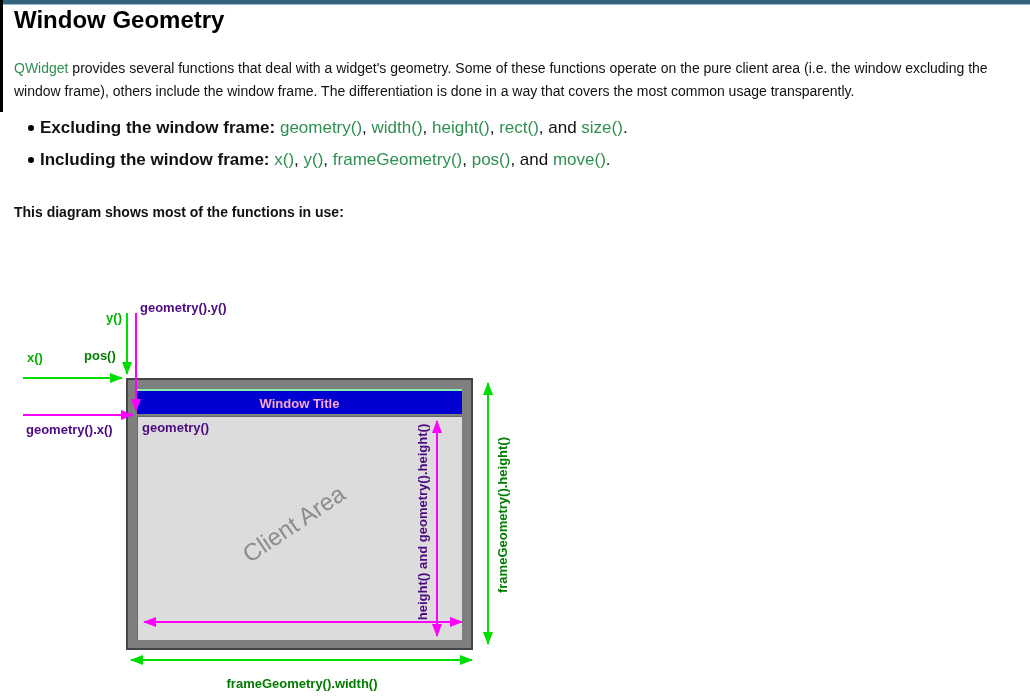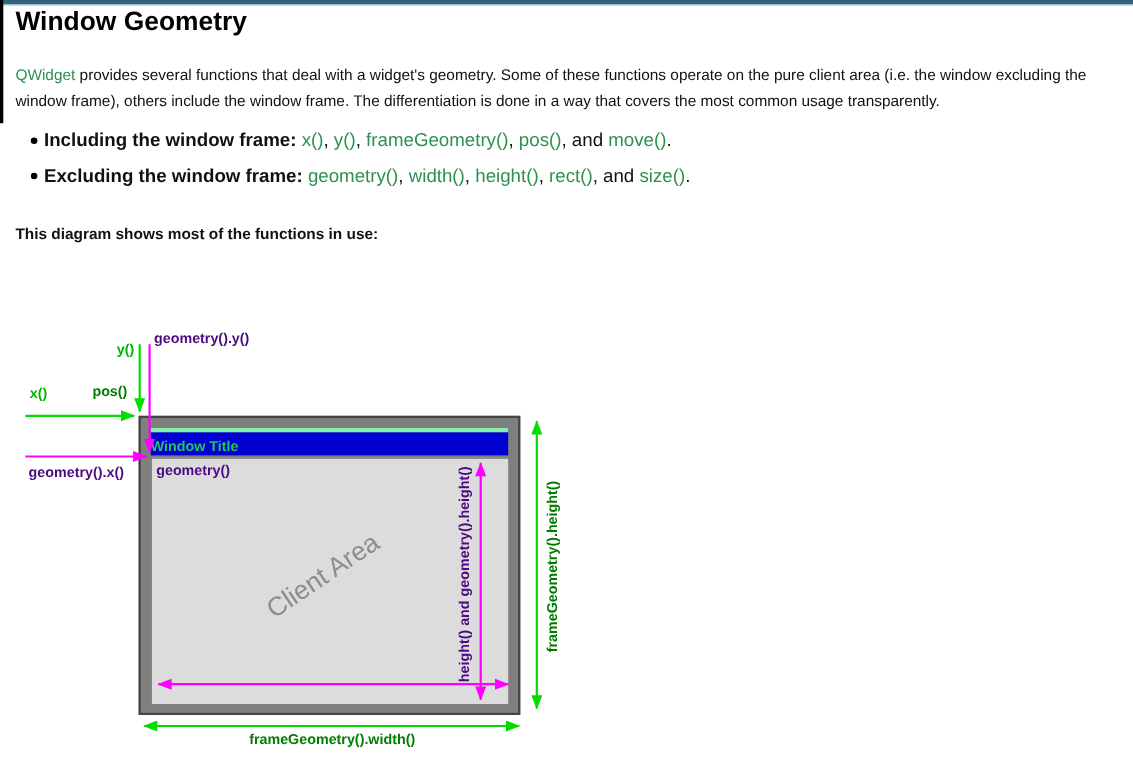--- a/index.html
+++ b/index.html
@@ -44,22 +44,22 @@
   
   .diagram{position:absolute;left:0;top:300px;width:540px;height:396px;}
   .diagram svg{position:absolute;left:0;top:0;}
   .win-frame{
     position:absolute;left:126px;top:78px;width:347px;height:272px;
     background:var(--frame-gray);border:2px solid var(--frame-border);
     padding:9px 9px 7px 9px;
   }
   .titlebar{
     width:325px;height:25px;background:var(--titlebar-blue);
-    color:#22c55e;font-weight:bold;font-size:13px;line-height:25px;text-align:left;
-    border-top:4px solid #86efac;
+    color:#f9a8d4;font-weight:bold;font-size:13px;line-height:25px;text-align:center;
+    border-top:2px solid #86efac;
   }
   .client{
     width:325px;height:224px;margin-top:2px;background:var(--client-gray);
     position:relative;border-top:1px solid #6a6a6a;border-left:1px solid #6a6a6a;
   }
   .client-watermark{
     position:absolute;left:156px;top:107px;
     transform:translate(-50%,-50%) rotate(-34deg);
     font-size:24px;color:var(--watermark-gray);white-space:nowrap;
   }
@@ -74,22 +74,22 @@
 
 <div class="top-bar"></div>
 <div class="top-bar-light"></div>
 <div class="left-edge"></div>
 
 <h1>Window Geometry</h1>
 
 <div class="flow">
   <p class="p1"><a href="#" class="doclink">QWidget</a><span> provides several functions that deal with a widget's geometry. Some of these functions operate on the pure client area (i.e. the window excluding the window frame), others include the window frame. The differentiation is done in a way that covers the most common usage transparently.</span></p>
   <ul>
+    <li><span class="b">Excluding the window frame: </span><a href="#" class="doclink">geometry()</a><span>, </span><a href="#" class="doclink">width()</a><span>, </span><a href="#" class="doclink">height()</a><span>, </span><a href="#" class="doclink">rect()</a><span>, and </span><a href="#" class="doclink">size()</a><span>.</span></li>
     <li><span class="b">Including the window frame: </span><a href="#" class="doclink">x()</a><span>, </span><a href="#" class="doclink">y()</a><span>, </span><a href="#" class="doclink">frameGeometry()</a><span>, </span><a href="#" class="doclink">pos()</a><span>, and </span><a href="#" class="doclink">move()</a><span>.</span></li>
-    <li><span class="b">Excluding the window frame: </span><a href="#" class="doclink">geometry()</a><span>, </span><a href="#" class="doclink">width()</a><span>, </span><a href="#" class="doclink">height()</a><span>, </span><a href="#" class="doclink">rect()</a><span>, and </span><a href="#" class="doclink">size()</a><span>.</span></li>
   </ul>
   <p class="p3"><span>This diagram shows most of the functions in use:</span></p>
 </div>
 
 <div class="diagram">
 
   <div class="win-frame">
     <div class="titlebar">
       <span>Window Title</span>
     </div>
@@ -124,14 +124,14 @@
   </svg>
 
   <div class="dlabel lab-green" style="left:90px;top:10px;width:32px;text-align:right;">y()</div>
   <div class="dlabel lab-purple" style="left:140px;top:0;">geometry().y()</div>
   <div class="dlabel lab-green" style="left:27px;top:50px;">x()</div>
   <div class="dlabel lab-dgreen" style="left:84px;top:48px;">pos()</div>
   <div class="dlabel lab-purple" style="left:26px;top:122px;">geometry().x()</div>
   <div class="dlabel lab-purple" style="left:142px;top:120px;">geometry()</div>
   <div class="dlabel lab-purple rot" style="left:422px;top:222px;">height() and geometry().height()</div>
   <div class="dlabel lab-dgreen rot" style="left:502px;top:215px;">frameGeometry().height()</div>
-  <div class="dlabel lab-dgreen" style="left:137px;top:364px;width:330px;text-align:center;">frameGeometry().width()</div>
+  <div class="dlabel lab-dgreen" style="left:137px;top:376px;width:330px;text-align:center;">frameGeometry().width()</div>
 </div>
 
 </body></html>

